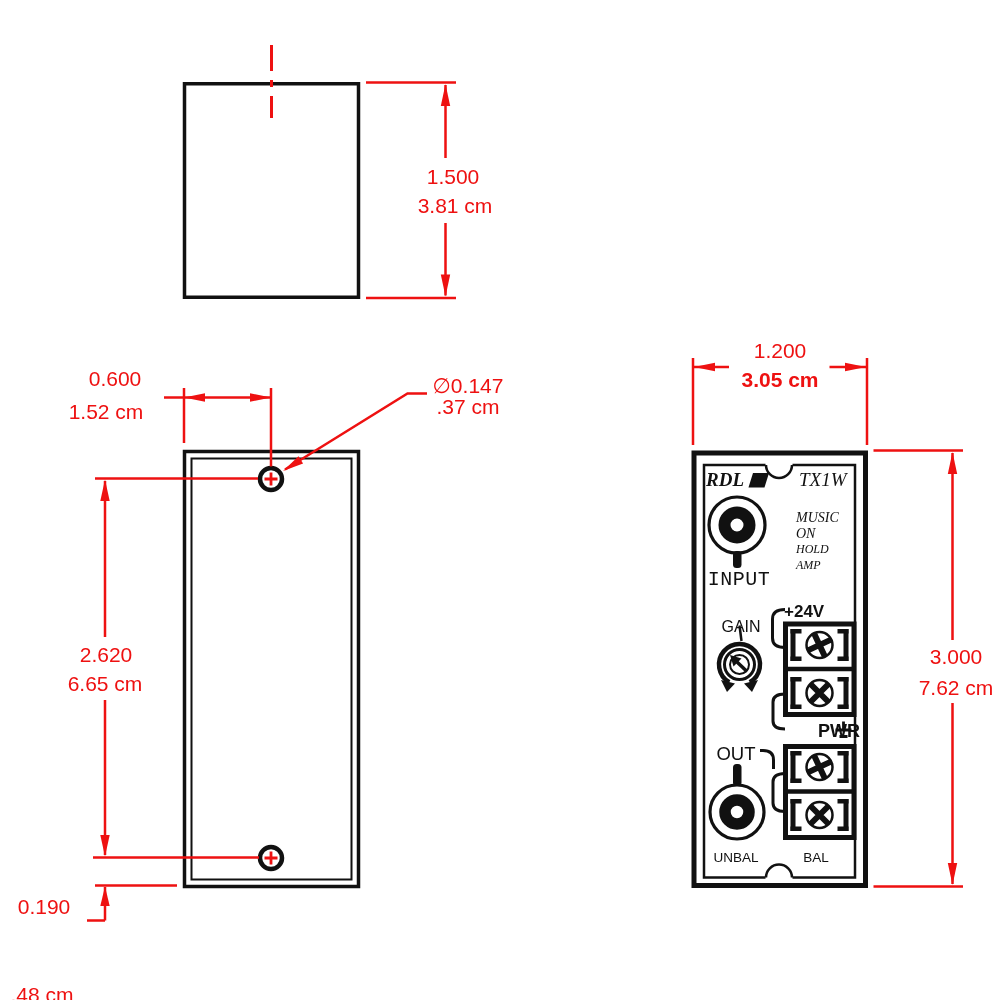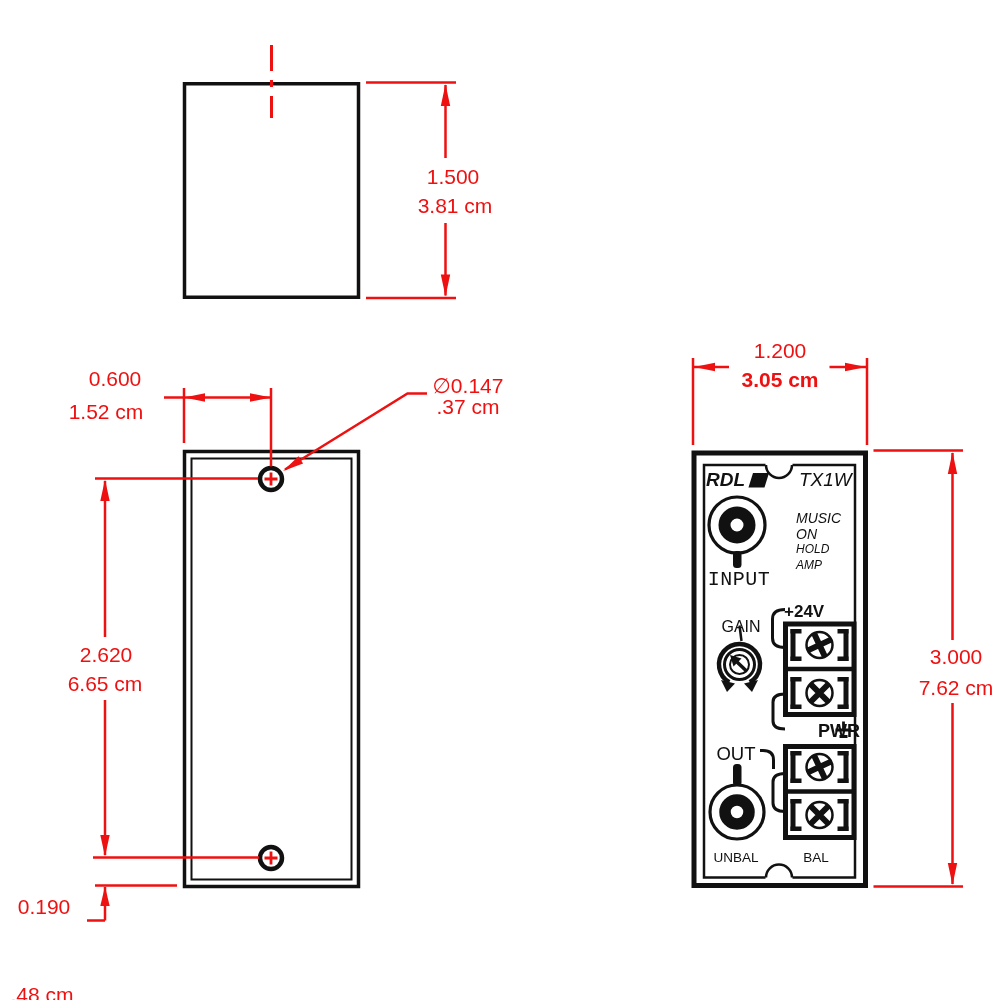--- a/index.html
+++ b/index.html
@@ -9,21 +9,21 @@
   html,body{margin:0;padding:0;background:#ffffff;}
   .stage{
     position:relative;width:1000px;height:1000px;background:#ffffff;
     font-family:"Liberation Sans",sans-serif;overflow:hidden;
   }
   .stage svg{position:absolute;left:0;top:0;}
   .t{position:absolute;line-height:1;white-space:nowrap;}
   .red{color:var(--red);font-size:21px;}
   .ctr{transform:translateX(-50%);}
   .blk{color:var(--ink);}
-  .ital{font-style:italic;}
+  .ital{font-style:italic;font-family:Liberation Serif, serif;}
   .bold{font-weight:bold;}
   .k{stroke:var(--ink);fill:none;}
   .kf{fill:var(--ink);stroke:none;}
   .r{stroke:var(--red);fill:none;}
   .rf{fill:var(--red);stroke:none;}
   .wf{fill:#ffffff;}
 </style>
 </head>
 <body>
 

